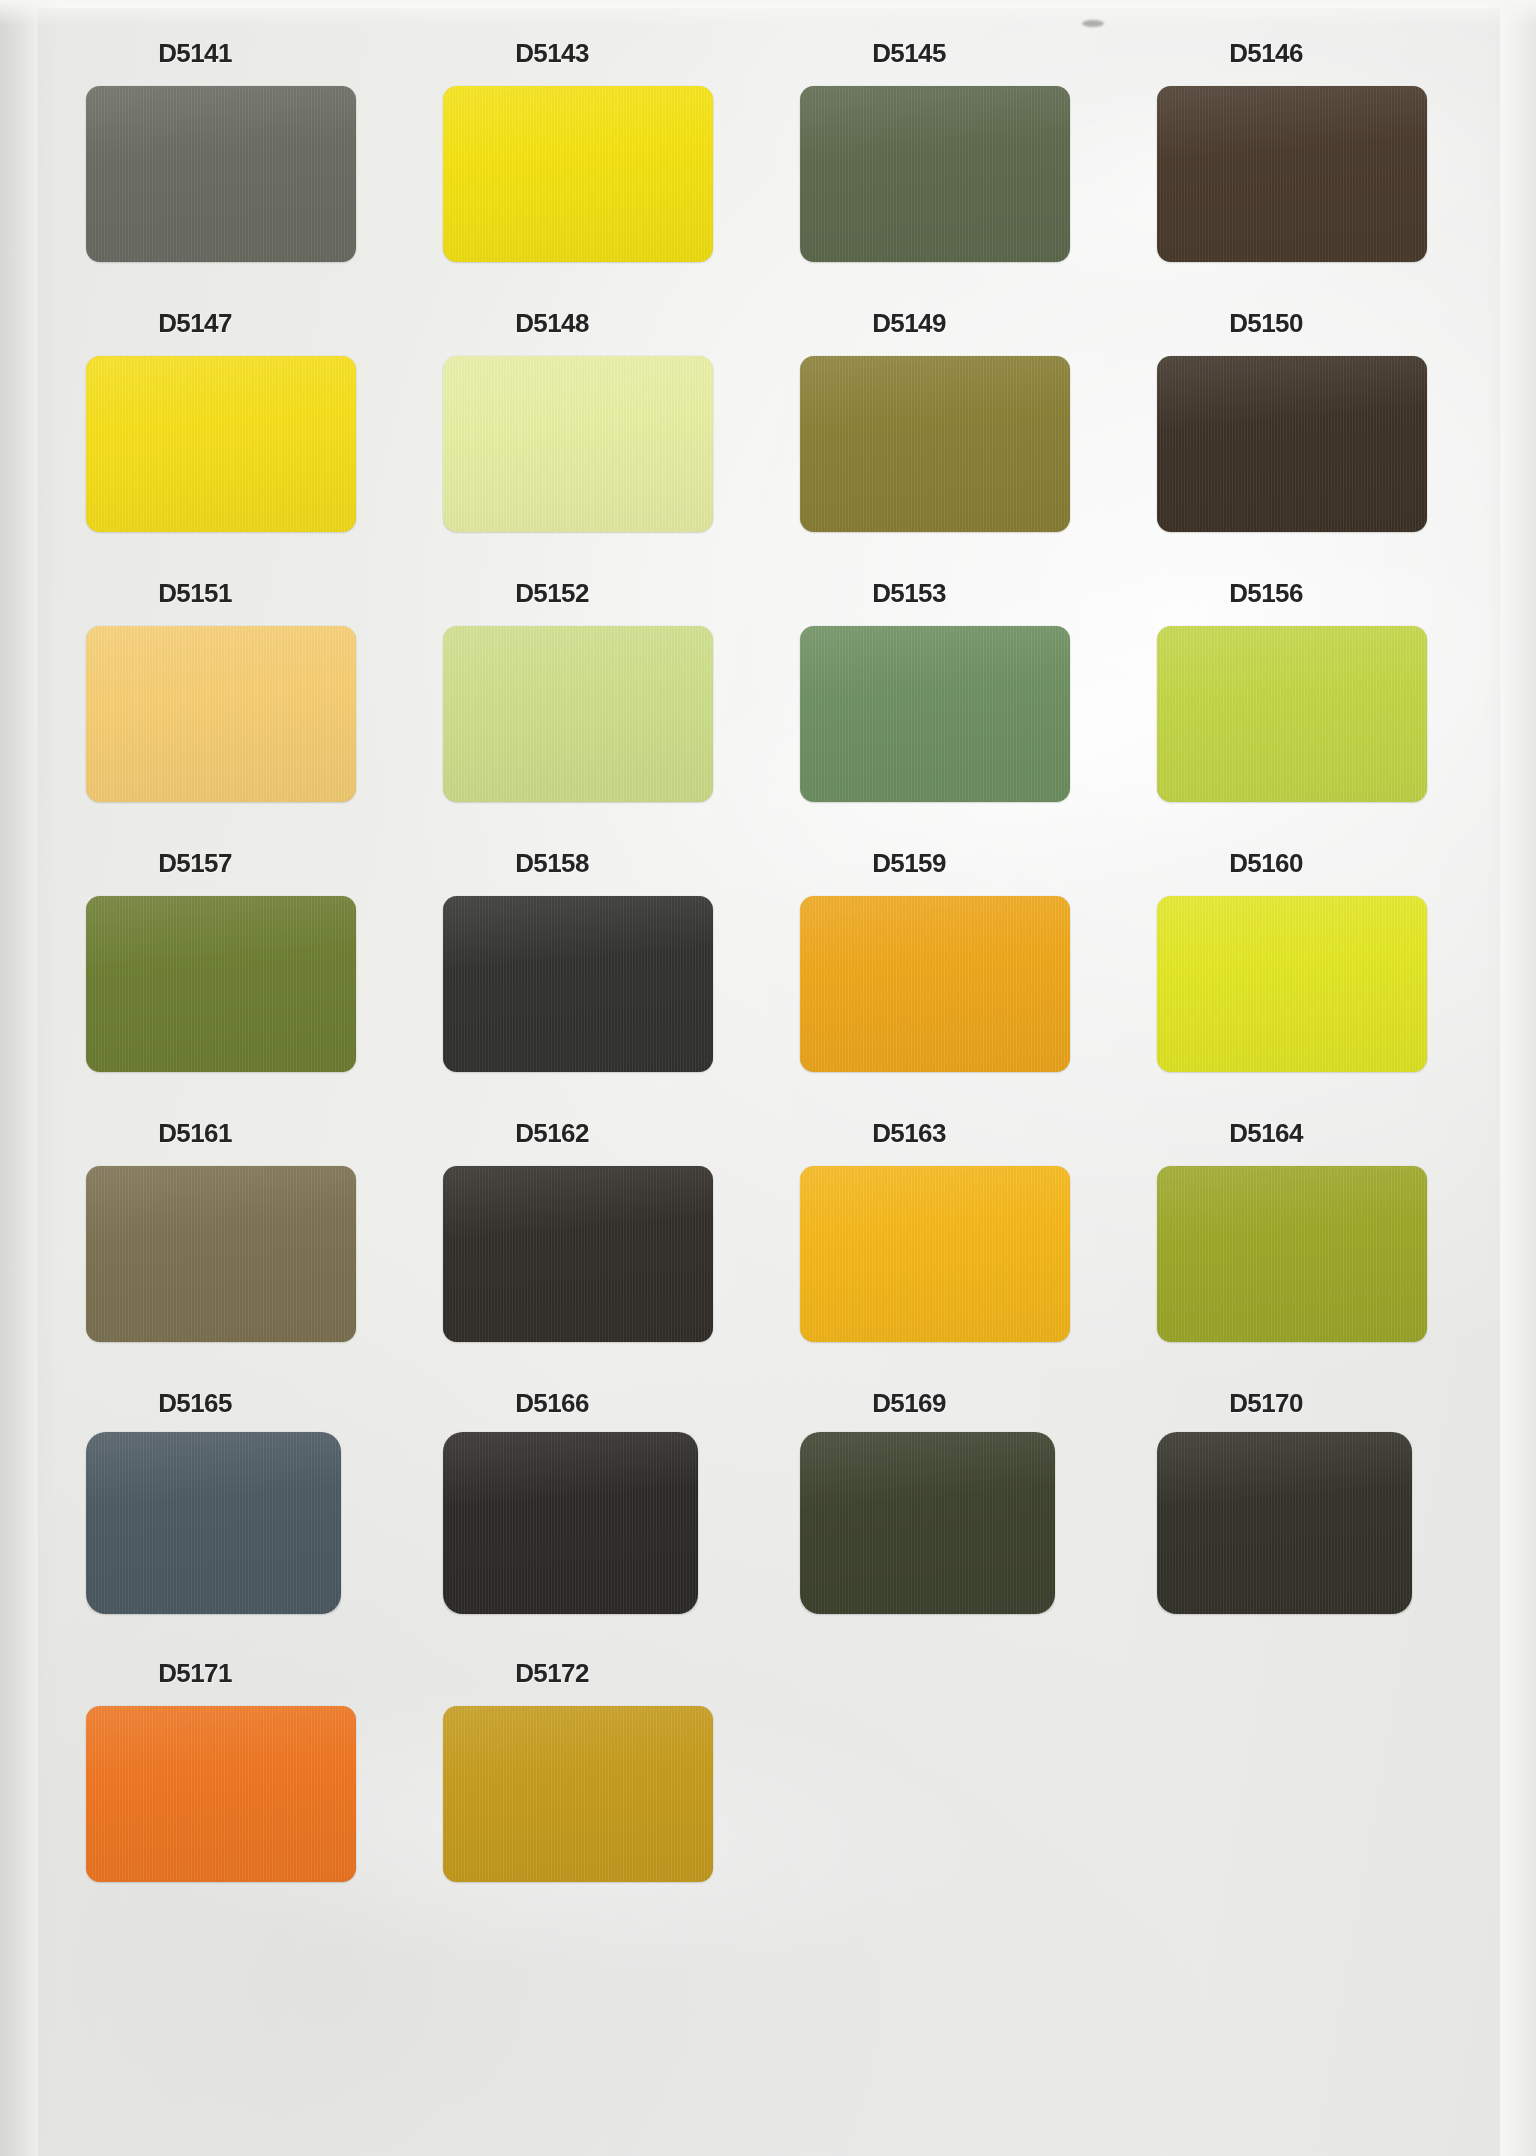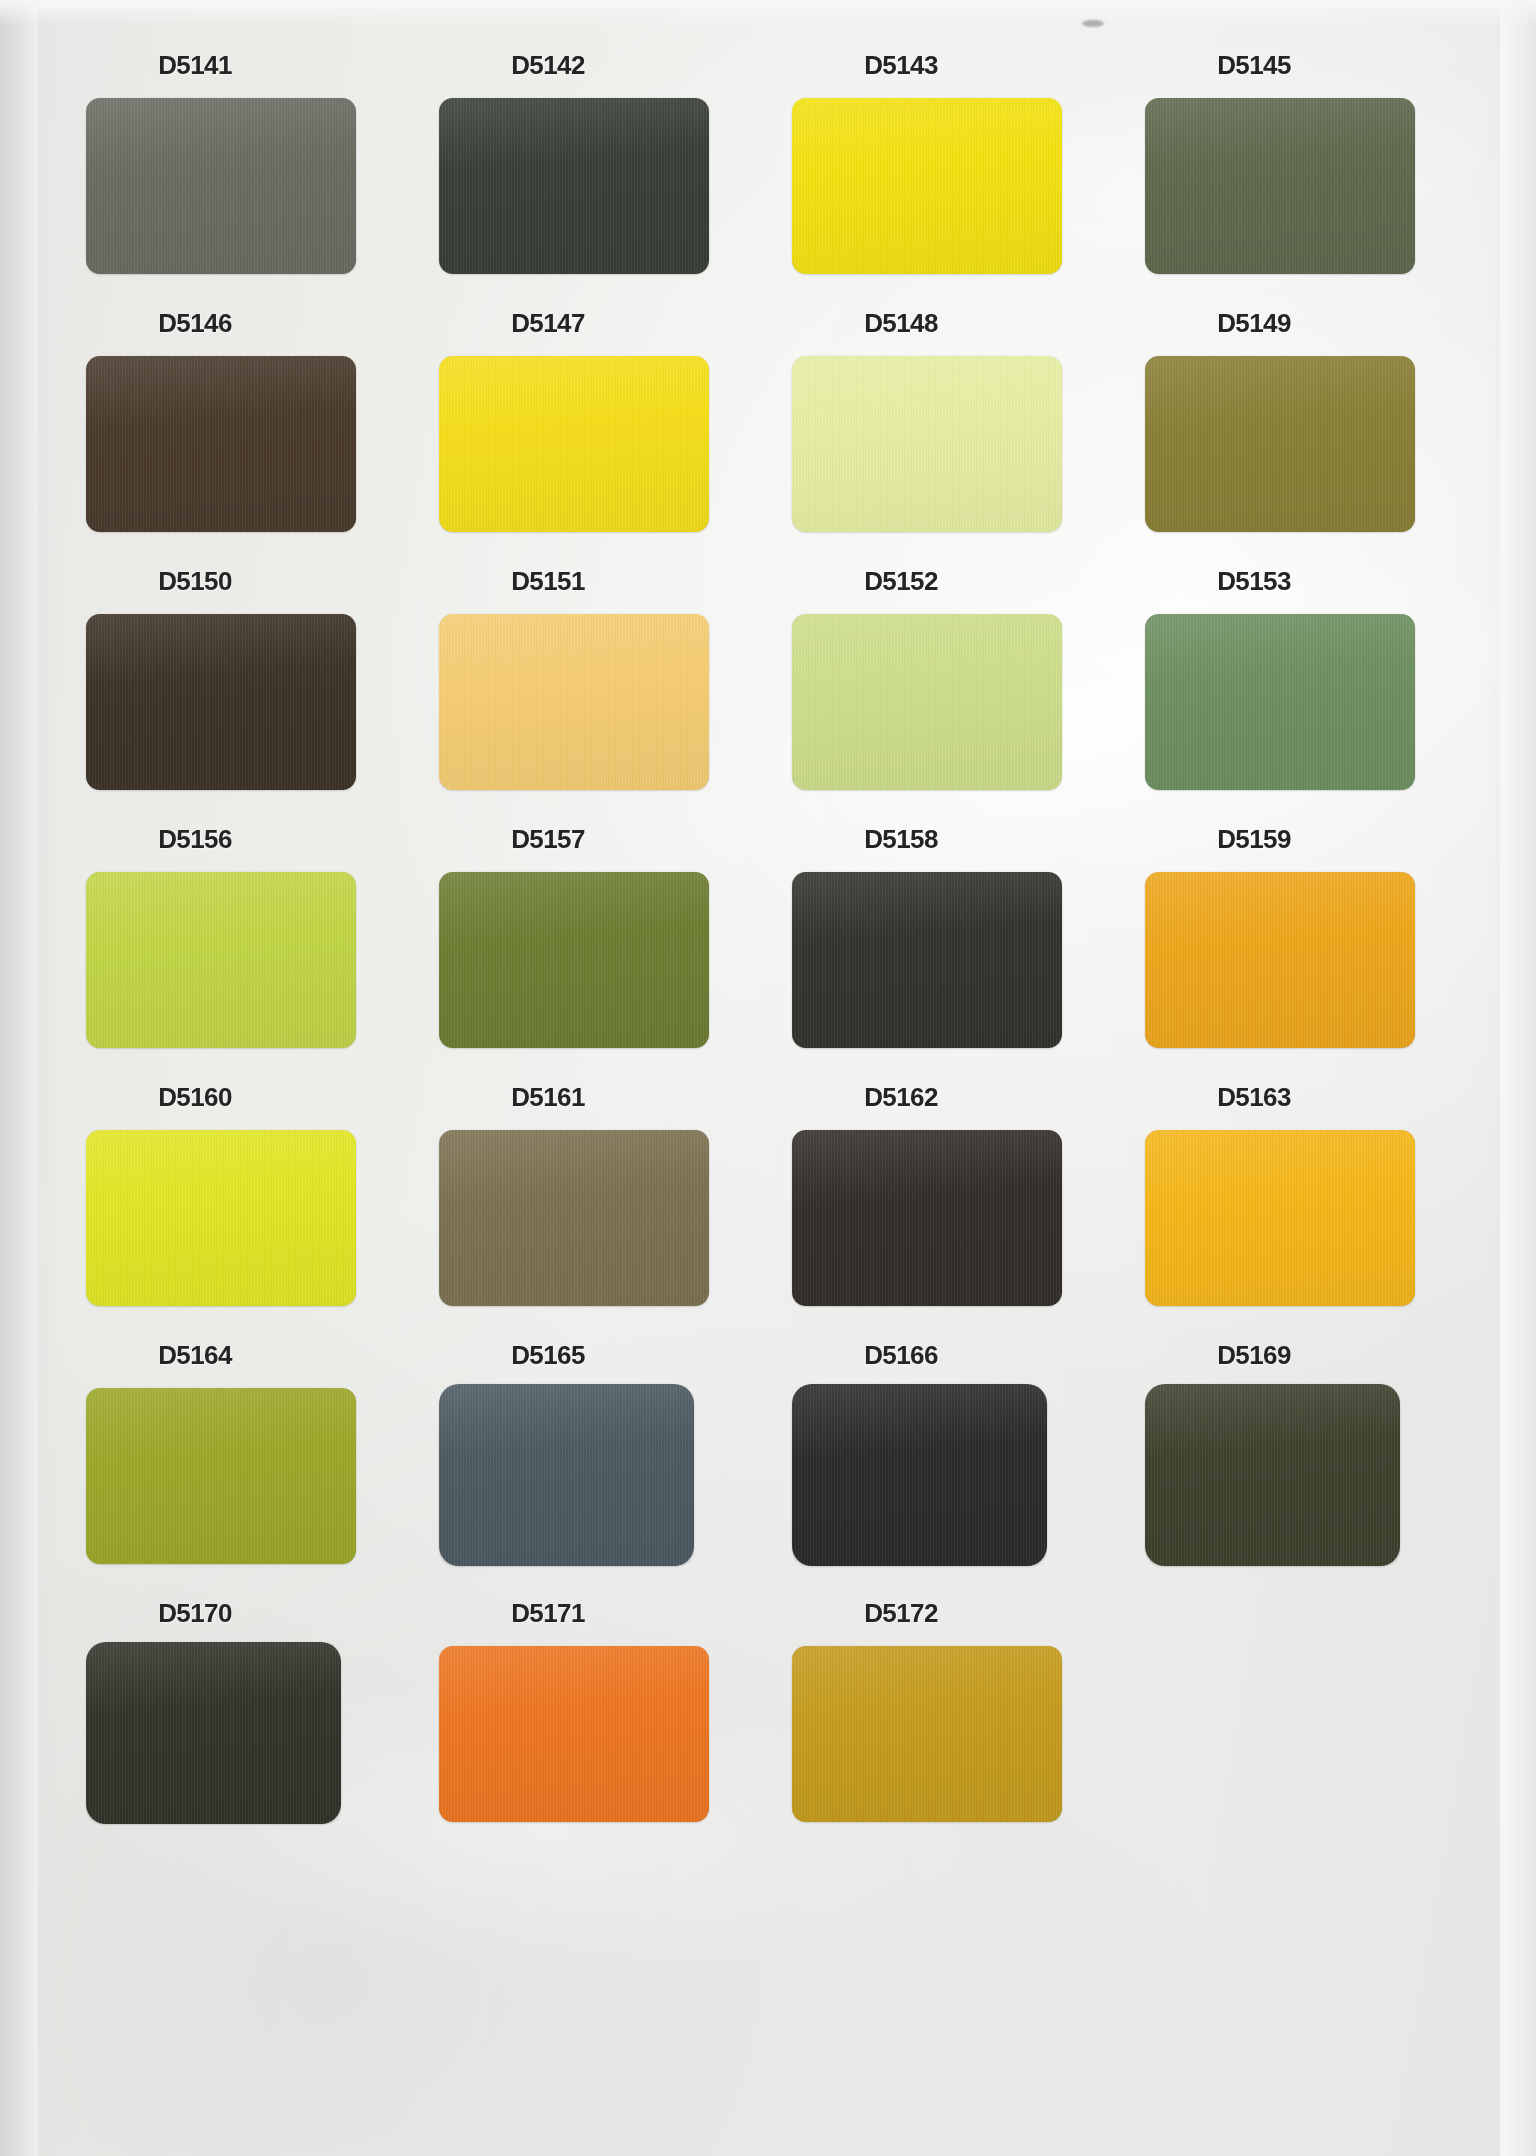--- a/index.html
+++ b/index.html
@@ -104,26 +104,27 @@
     height: 7px;
     border-radius: 50%;
     background: rgba(90,90,88,0.45);
     filter: blur(1.2px);
   }
 
   
   #swatch-grid {
     position: absolute;
     left: 60px;
-    top: 36px;
+    top: 24px;
     width: 1420px;
     display: grid;
     grid-template-columns: repeat(4, 345px);
     column-gap: 8px;
     row-gap: 0px;
+    gap: 12px;
   }
 
   .swatch-cell {
     width: 345px;
     height: 258px;
     position: relative;
   }
 
   .swatch-label {
     position: absolute;
@@ -184,24 +185,20 @@
   <div id="gloss-2"></div>
   <div id="gloss-3"></div>
   <div id="speck"></div>
 
   <div id="swatch-grid">
       <div class="swatch-cell">
         <div class="swatch-label">D5141</div>
         <div class="swatch-chip" style="background-color: rgb(107, 109, 99);"></div>
       </div>
       <div class="swatch-cell">
-        <div class="swatch-label">D5142</div>
-        <div class="swatch-chip" style="background-color: rgb(58, 64, 56);"></div>
-      </div>
-      <div class="swatch-cell">
         <div class="swatch-label">D5143</div>
         <div class="swatch-chip" style="background-color: rgb(245, 227, 18);"></div>
       </div>
       <div class="swatch-cell">
         <div class="swatch-label">D5145</div>
         <div class="swatch-chip" style="background-color: rgb(95, 106, 78);"></div>
       </div>
       <div class="swatch-cell">
         <div class="swatch-label">D5146</div>
         <div class="swatch-chip" style="background-color: rgb(74, 59, 45);"></div>

